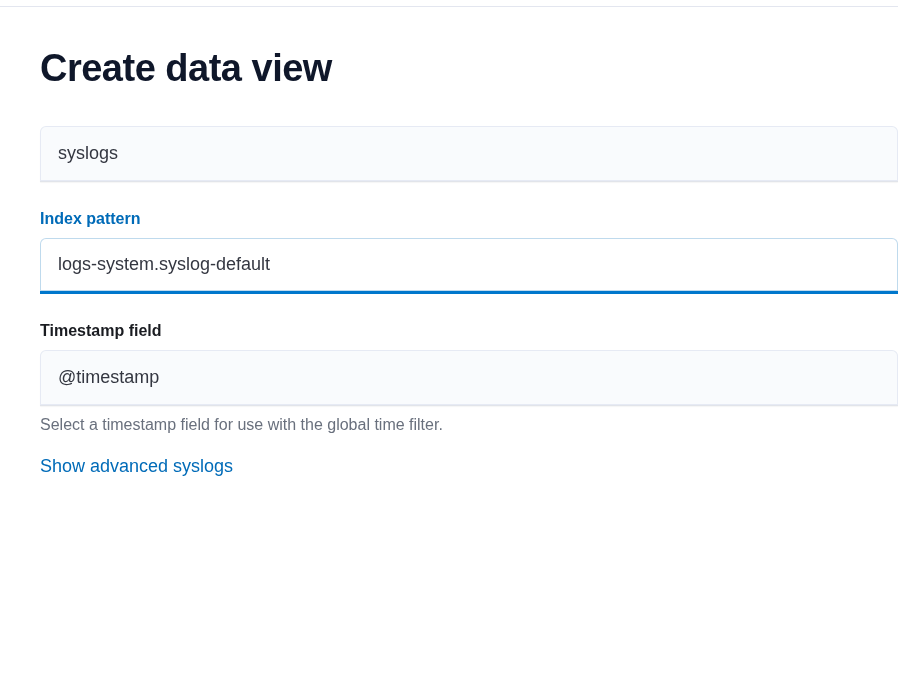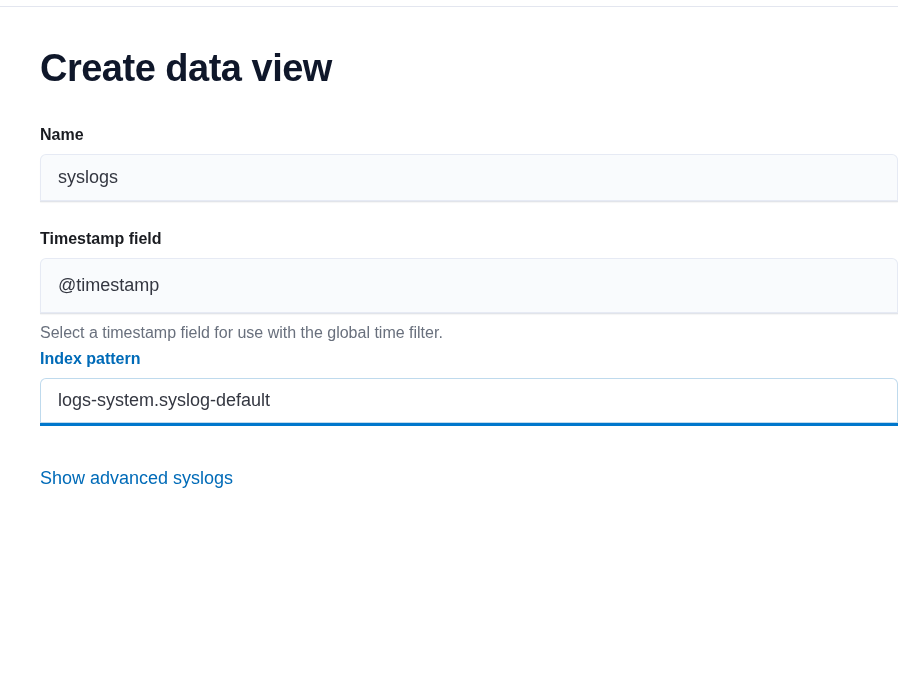--- a/index.html
+++ b/index.html
@@ -37,21 +37,21 @@
       font-size: 16px;
       font-weight: 600;
       color: #1a1c21;
       margin-bottom: 10px;
     }
     .form-label.focused {
       color: #006bb8;
     }
     .text-input {
       width: 100%;
-      height: 48px;
+      height: 56px;
       background: #f9fbfd;
       border: none;
       border-bottom: 1px solid #e1e4ea;
       box-shadow: 0 1px 1px rgba(0,0,0,0.04), inset 0 0 0 1px rgba(17,43,134,0.08);
       border-radius: 6px 6px 0 0;
       padding: 0 18px;
       font-size: 18px;
       color: #343741;
       font-family: inherit;
       outline: none;
@@ -93,32 +93,31 @@
 </head>
 <body>
 
 <div class="top-divider"></div>
 
 <div class="container">
 
   <h1 class="page-title">Create data view</h1>
 
   <div class="form-row">
-    <label class="form-label">Name</label>
     <input type="text" class="text-input" value="syslogs" style="">
+  </div>
+
+  <div class="form-row">
+    <label class="form-label focused">Index pattern</label>
+    <input type="text" class="text-input focused" value="logs-system.syslog-default" style="">
   </div>
 
   <div class="form-row" style="margin-bottom:8px;">
     <label class="form-label">Timestamp field</label>
     <div class="select-wrapper">
       <span>@timestamp</span>
     </div>
     <div class="help-text">Select a timestamp field for use with the global time filter.</div>
   </div>
 
-  <div class="form-row">
-    <label class="form-label focused">Index pattern</label>
-    <input type="text" class="text-input focused" value="logs-system.syslog-default" style="">
-  </div>
-
   <a class="advanced-link">Show advanced syslogs</a>
 
 </div>
 
 </body></html>

